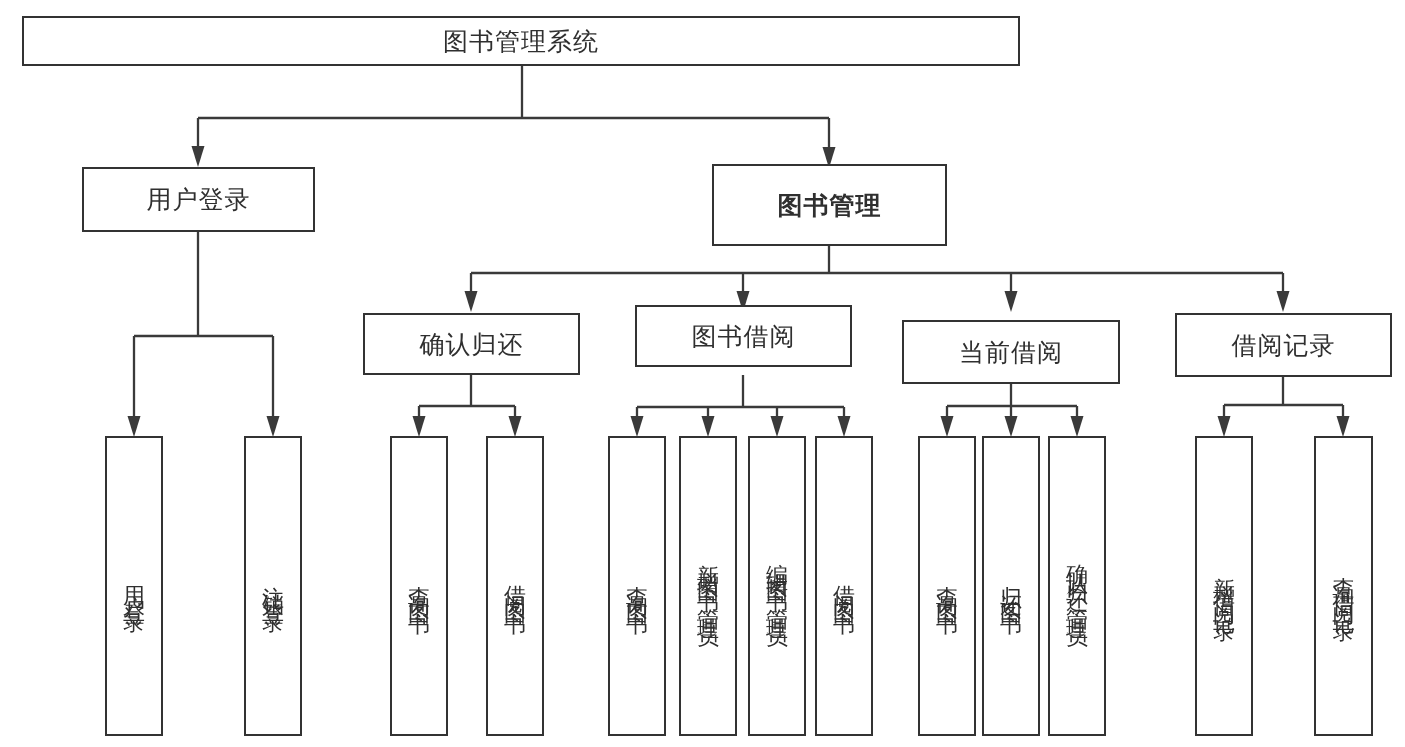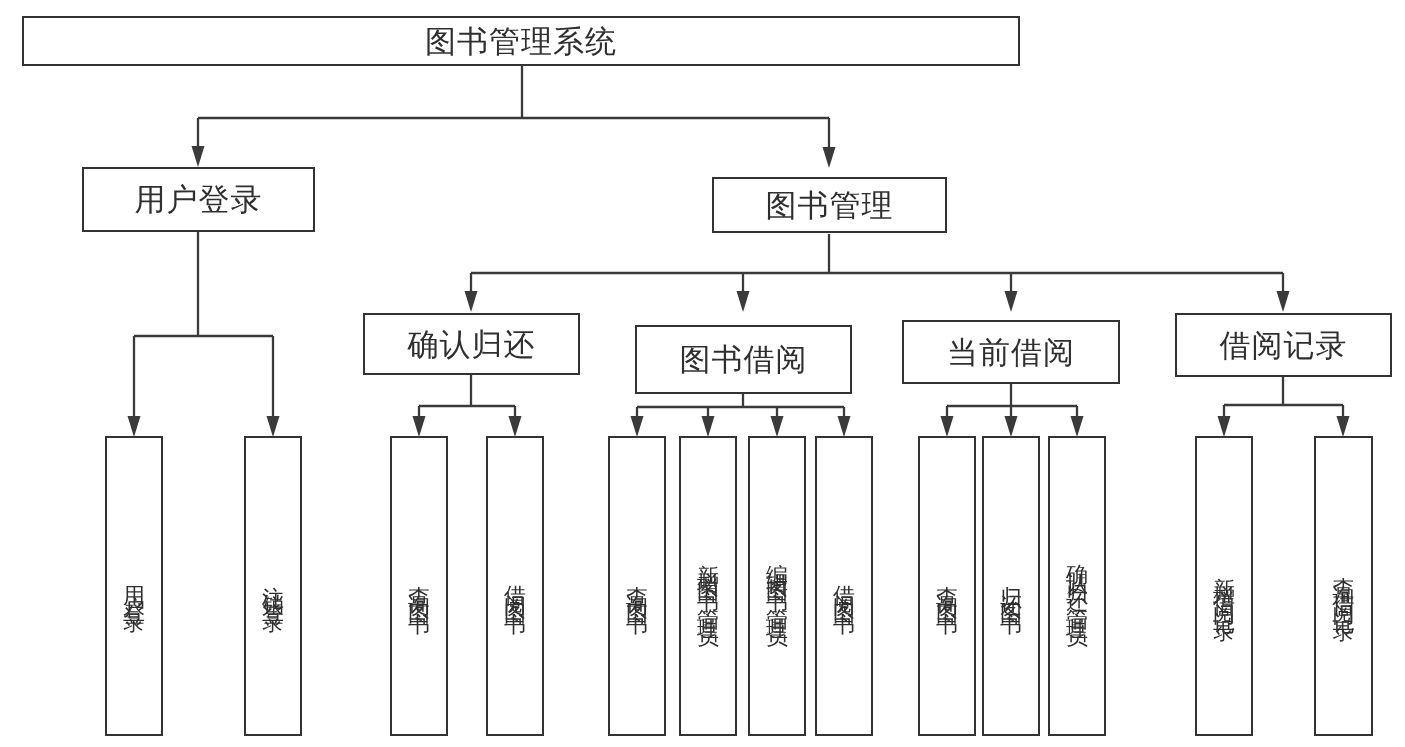--- a/index.html
+++ b/index.html
@@ -22,21 +22,21 @@
   .connectors{position:absolute;left:0;top:0;z-index:1;}
   .connectors path.shaft{fill:none;stroke:var(--color-line);stroke-width:2.3px;}
   .connectors polygon{fill:var(--color-line);stroke:none;}
   .node{
     position:absolute;
     background:var(--color-box_bg);
     border:2.5px solid var(--color-border);
     color:var(--color-text);
     display:flex;align-items:center;justify-content:center;
     z-index:2;
-    font-size:31px;
+    font-size:25px;
     letter-spacing:1px;
     line-height:1;
     white-space:nowrap;
   }
   .leaf{
     writing-mode:vertical-rl;
     text-orientation:mixed;
     font-size:22px;
     letter-spacing:9px;
     border-width:2.3px;
@@ -47,23 +47,23 @@
     left:1183px;top:714px;
     font-size:18px;
     color:var(--color-watermark);
     opacity:.8;
     letter-spacing:0.5px;
     white-space:nowrap;
   }
   
   #n-root{left:22px;top:16px;width:998px;height:50px;}
   #n-l2-0{left:82px;top:167px;width:233px;height:65px;}
-  #n-l2-1{left:712px;top:177px;width:235px;height:56px;}
+  #n-l2-1{left:712px;top:164px;width:235px;height:82px;font-weight:bold;}
   #n-l3-0{left:363px;top:313px;width:217px;height:62px;}
-  #n-l3-1{left:635px;top:325px;width:217px;height:69px;}
+  #n-l3-1{left:635px;top:305px;width:217px;height:62px;}
   #n-l3-2{left:902px;top:320px;width:218px;height:64px;}
   #n-l3-3{left:1175px;top:313px;width:217px;height:64px;}
   .leaf{top:436px;width:58px;height:300px;}
   #n-g1-0{left:105px;} #n-g1-1{left:244px;}
   #n-g2-0{left:390px;} #n-g2-1{left:486px;}
   #n-g3-0{left:608px;} #n-g3-1{left:679px;} #n-g3-2{left:748px;} #n-g3-3{left:815px;}
   #n-g4-0{left:918px;} #n-g4-1{left:982px;} #n-g4-2{left:1048px;}
   #n-g5-0{left:1195px;} #n-g5-1{left:1314px;width:59px;}
 </style>
 </head>

